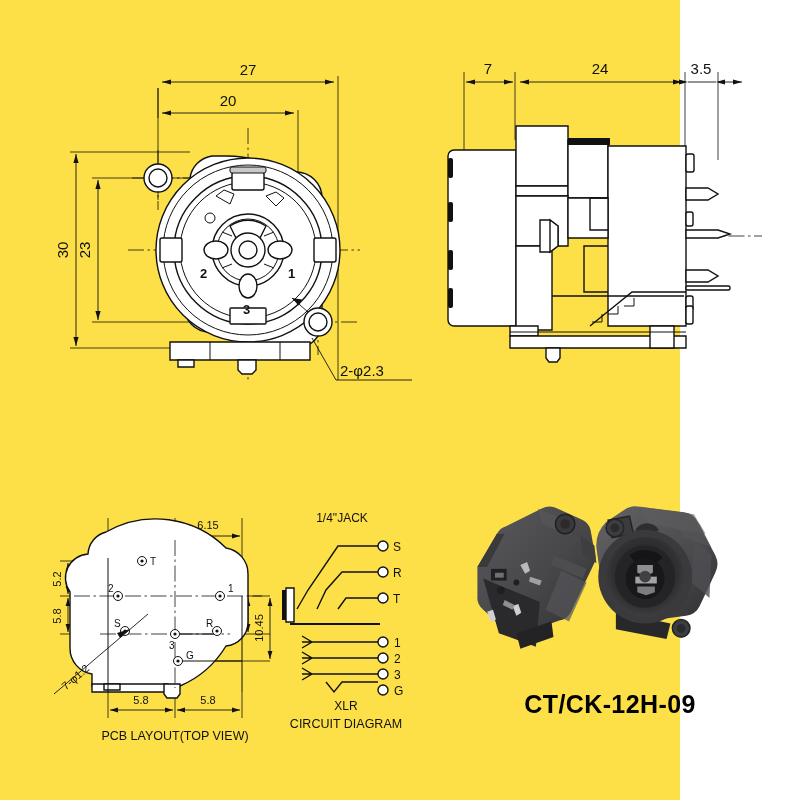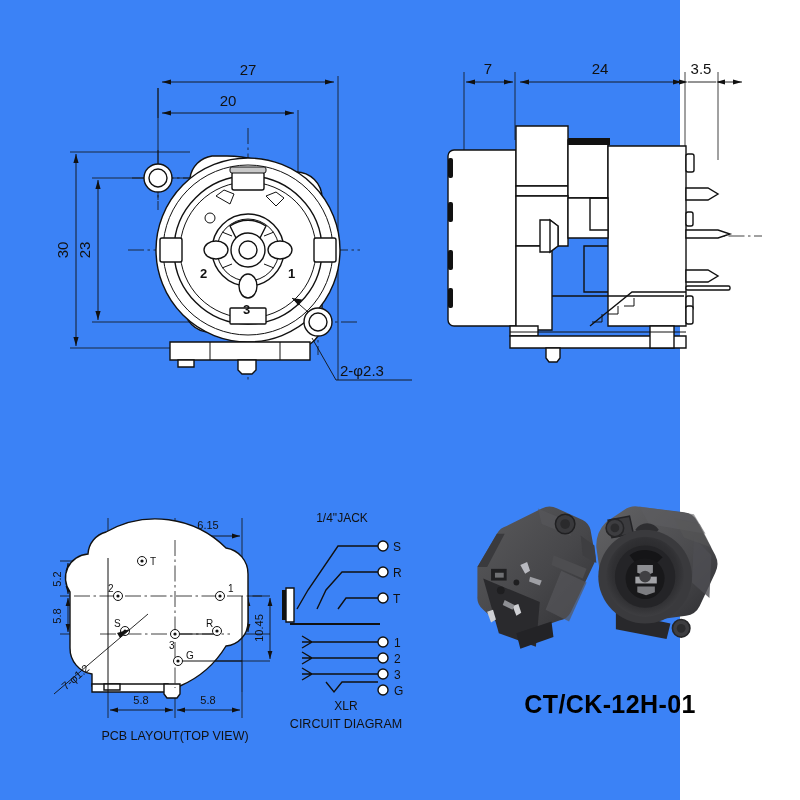--- a/index.html
+++ b/index.html
@@ -12,21 +12,21 @@
     height: 800px;
     position: relative;
     font-family: "Liberation Sans", sans-serif;
     color: #1a1a1a;
     overflow: hidden;
   }
   .sheet {
     position: absolute;
     left: 0; top: 0;
     width: 680px; height: 800px;
-    background: #3b82f6;
+    background: #fde047;
   }
   .panel { position: absolute; }
 
   
   #front-view-panel  { left: 40px;  top: 50px;  width: 380px; height: 360px; }
   #side-view-panel   { left: 440px; top: 50px;  width: 330px; height: 360px; }
   #pcb-panel         { left: 30px;  top: 496px; width: 270px; height: 260px; }
   #circuit-panel     { left: 260px; top: 500px; width: 180px; height: 230px; }
   #photo-panel       { left: 440px; top: 485px; width: 340px; height: 245px; }
 
@@ -504,16 +504,16 @@
         <path fill="#151517" d="M190 72 a26 26 0 0 1 34 2 l-8 8 a16 16 0 0 0 -20 -2 z"></path>
         <ellipse fill="#18181a" cx="206" cy="96" rx="20" ry="21"></ellipse>
         <path fill="#8d8e92" d="M198 82 h16 v8 l-7 3 l-9 -3 z"></path>
         <path fill="#a2a3a7" d="M196 94 h22 v7 h-22 z"></path>
         <path fill="#7c7d81" d="M198 104 h18 v6 l-9 3 l-9 -3 z"></path>
         <ellipse fill="#404043" cx="206" cy="94" rx="6" ry="6"></ellipse>
         <path fill="#4e4e52" opacity=".8" d="M256 54 l18 18 l-2 44 l-18 -16 z"></path>
         <path fill="#575758" opacity=".5" d="M236 34 l26 6 l12 24 l-28 -10 z"></path>
       </g>
     </svg>
-    <div class="title-text" style="top:205px;">CT/CK-12H-01</div>
+    <div class="title-text" style="top:205px;">CT/CK-12H-09</div>
   </div>
 
 </div>
 
 </body></html>

